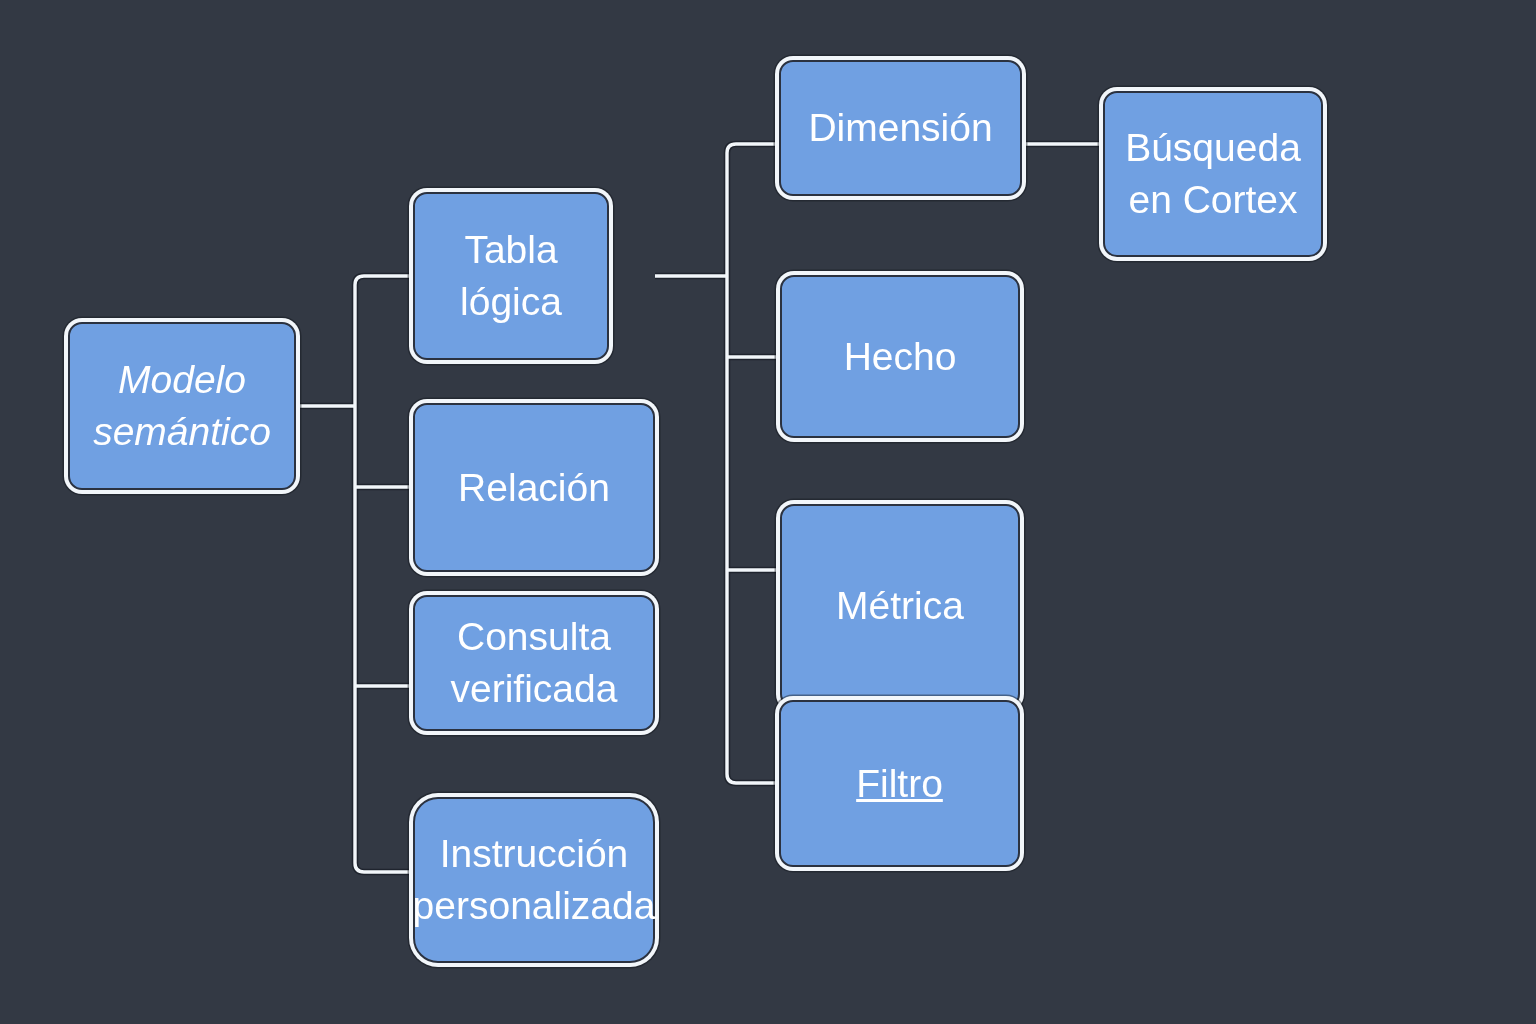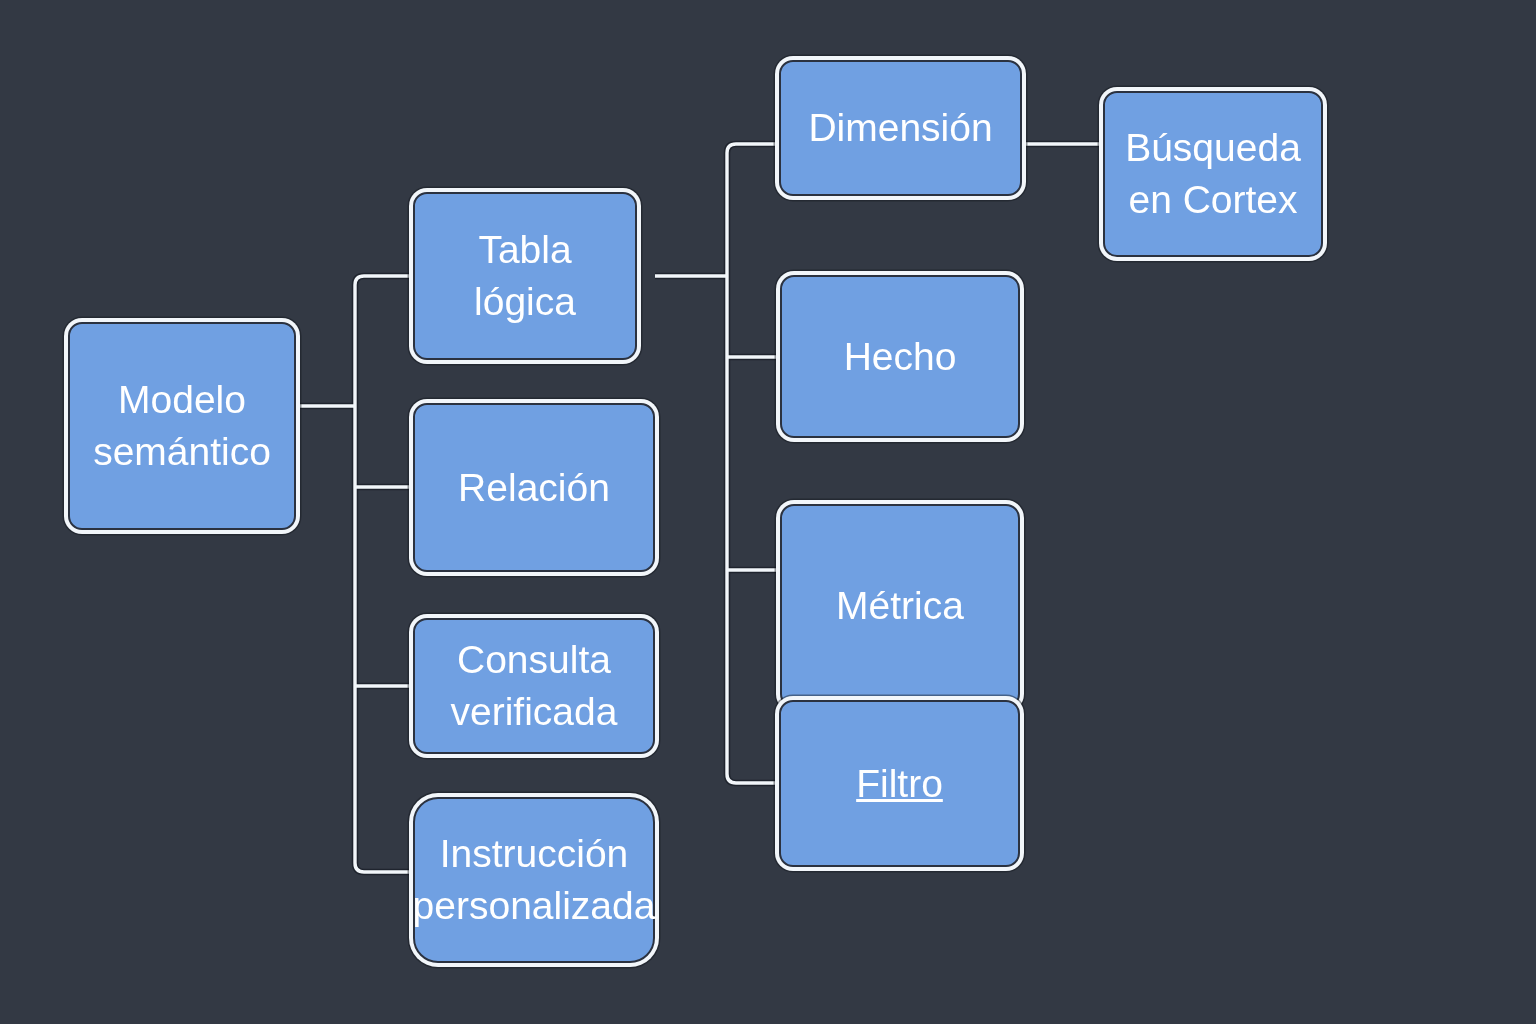--- a/index.html
+++ b/index.html
@@ -74,26 +74,26 @@
         <path d="M 355 487 L 413 487" class="edge-line"></path>
         <path d="M 355 686 L 413 686" class="edge-line"></path>
         <path d="M 655 276 L 727 276" class="edge-line"></path>
         <path d="M 779 144 L 736 144 Q 727 144 727 153 L 727 774 Q 727 783 736 783 L 779 783" class="edge-line"></path>
         <path d="M 727 357 L 780 357" class="edge-line"></path>
         <path d="M 727 570 L 780 570" class="edge-line"></path>
         <path d="M 1022 144 L 1103 144" class="edge-line"></path>
       </g>
   </svg>
 
-<div class="node" style="left: 68px; top: 322px; width: 228px; height: 208px;">Modelo
+<div class="node" style="left: 68px; top: 322px; width: 228px; height: 168px; font-style: italic;">Modelo
 semántico</div>
-    <div class="node" style="left: 413px; top: 192px; width: 224px; height: 168px;">Tabla
+    <div class="node" style="left: 413px; top: 192px; width: 196px; height: 168px;">Tabla
 lógica</div>
     <div class="node" style="left: 413px; top: 403px; width: 242px; height: 169px; text-align: center;">Relación</div>
-    <div class="node" style="left: 413px; top: 618px; width: 242px; height: 136px;">Consulta
+    <div class="node" style="left: 413px; top: 595px; width: 242px; height: 136px;">Consulta
 verificada</div>
     <div class="node" style="left: 413px; top: 797px; width: 242px; height: 166px; border-radius: 25px;">Instrucción
 personalizada</div>
     <div class="node" style="left: 779px; top: 60px; width: 243px; height: 136px;">Dimensión</div>
     <div class="node" style="left: 780px; top: 275px; width: 240px; height: 163px;">Hecho</div>
     <div class="node" style="left: 780px; top: 504px; width: 240px; height: 204px;">Métrica</div>
     <div class="node" style="left: 779px; top: 700px; width: 241px; height: 167px; text-decoration: underline;">Filtro</div>
     <div class="node" style="left: 1103px; top: 62px; width: 220px; height: 166px; margin-top: 29px;">Búsqueda
 en Cortex</div>
   </div>

